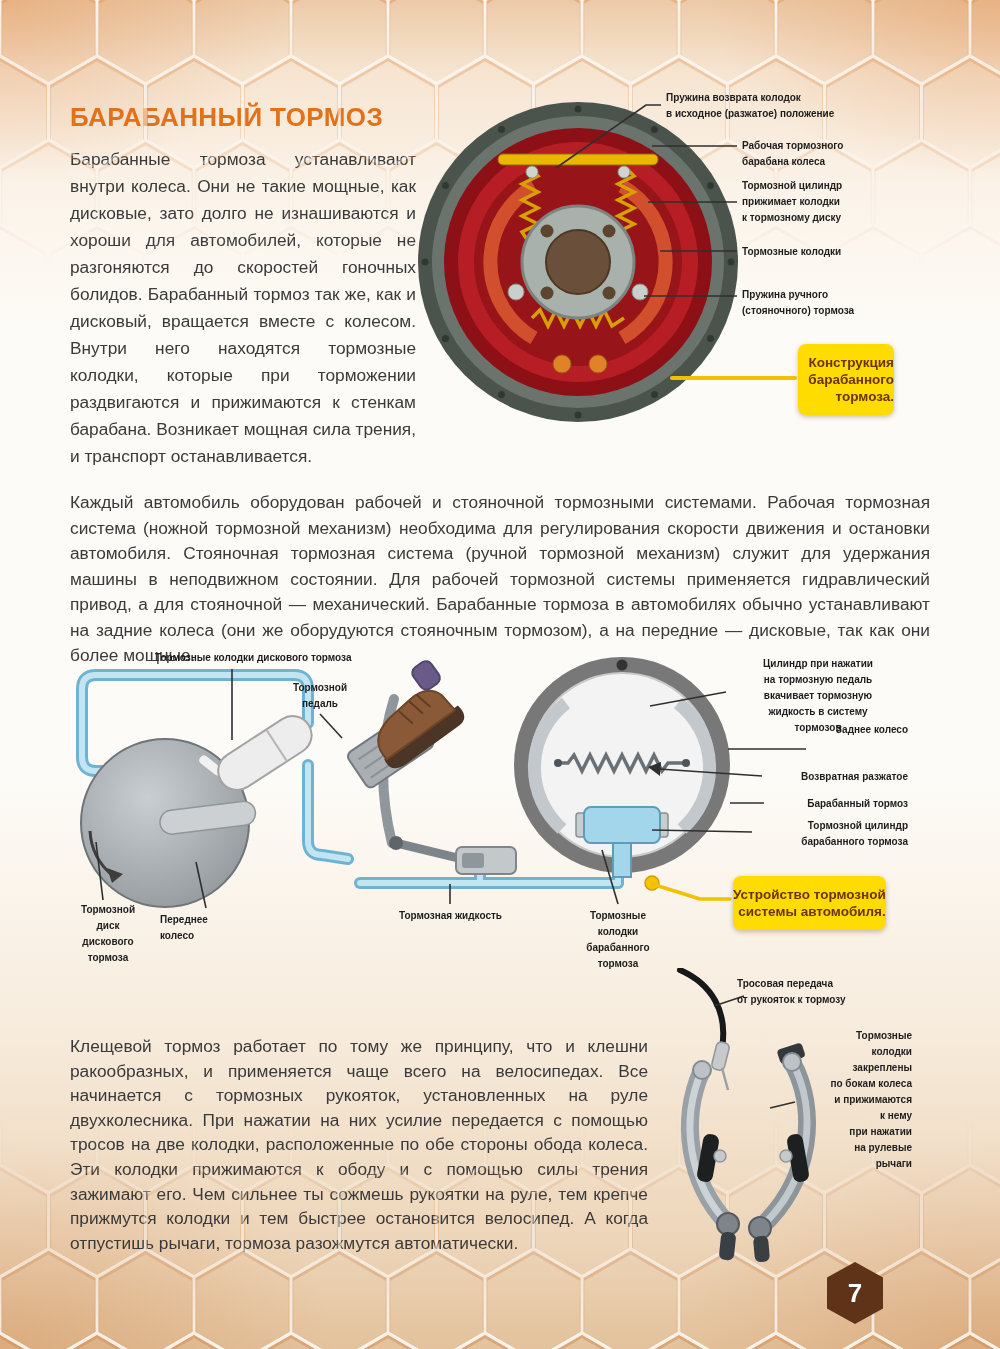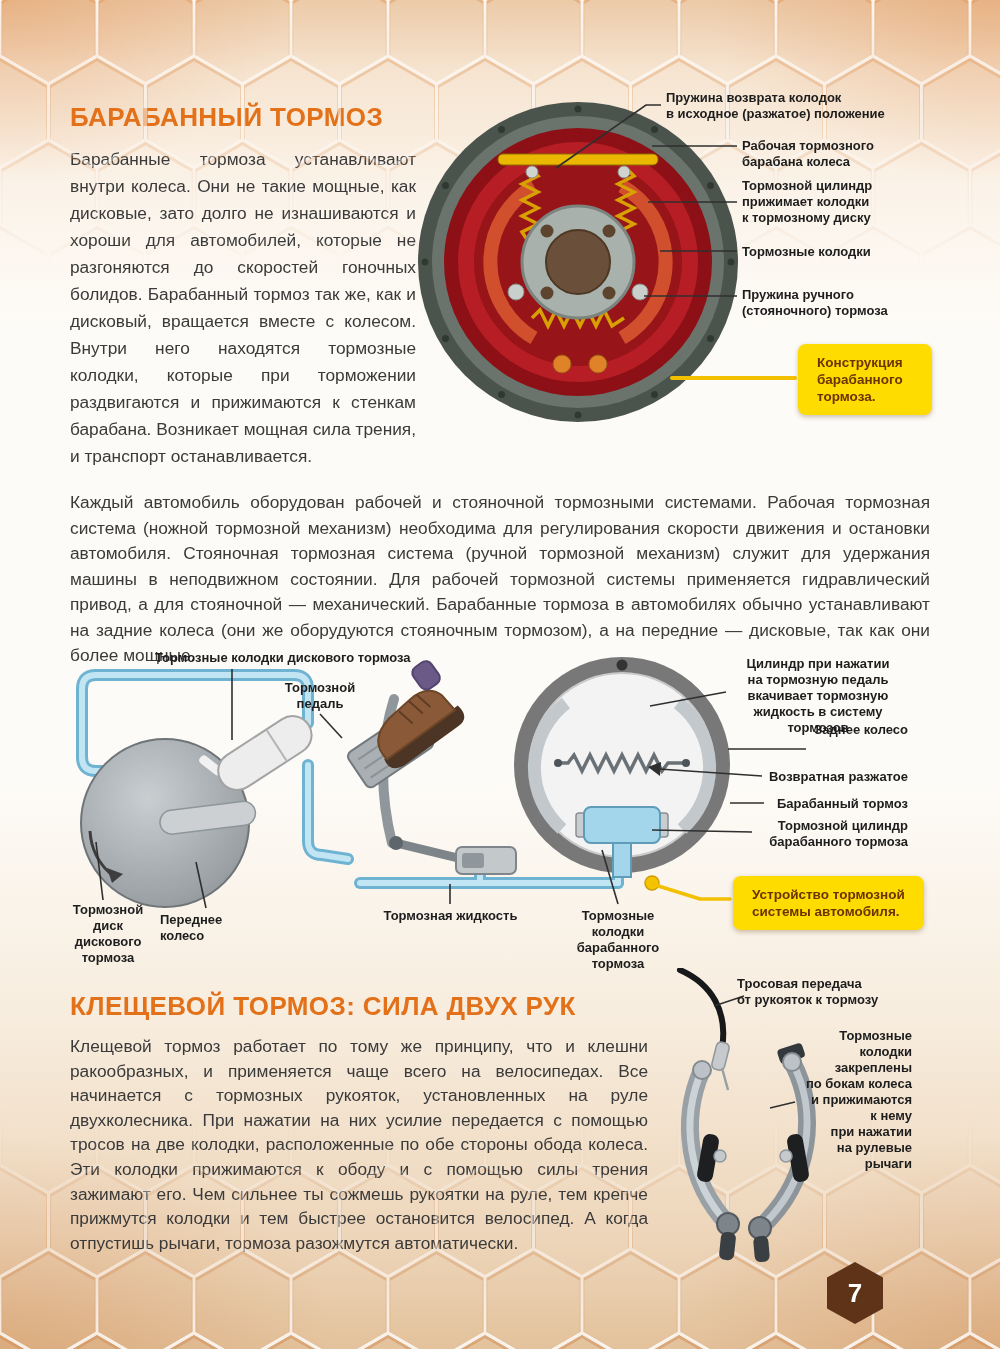--- a/index.html
+++ b/index.html
@@ -9,25 +9,26 @@
     background:
       radial-gradient(ellipse 420px 260px at 0% 0%, rgba(223,138,72,.38), rgba(223,138,72,0) 70%),
       radial-gradient(ellipse 420px 260px at 100% 0%, rgba(223,138,72,.38), rgba(223,138,72,0) 70%),
       radial-gradient(ellipse 480px 300px at 0% 100%, rgba(203,128,68,.35), rgba(203,128,68,0) 70%),
       radial-gradient(ellipse 480px 300px at 100% 100%, rgba(203,128,68,.35), rgba(203,128,68,0) 70%),
       linear-gradient(180deg,#eccaa8 0px,#f6e4d0 70px,#fbf3e9 190px,#fdfbf7 330px,#fdfbf7 58%,#f7ecdd 76%,#edd5b9 92%,#e3c29c 100%);
   }
   .abs{position:absolute;}
   .title{font-weight:700;font-size:26px;line-height:1.15;color:#e2711a;letter-spacing:.4px;}
   .body-text{font-size:17.3px;line-height:26.6px;color:#3a3a3a;text-align:justify;}
-  .lbl{font-weight:700;font-size:13px;line-height:16px;color:#1d1d1d;white-space:pre-line;z-index:6;}
+  .lbl{font-weight:700;font-size:10px;line-height:16px;color:#1d1d1d;white-space:pre-line;z-index:6;}
   .badge{
     background:#ffdc00;color:#6b3300;font-weight:700;font-size:13.5px;line-height:17px;
-    padding:10px 19px;border-radius:8px;white-space:pre-line;z-index:6;
+    padding:10px 0;border-radius:8px;white-space:pre-line;z-index:6;
     box-shadow:0 2px 5px rgba(90,50,0,.3);
+    text-align:right;
   }
   .hexband{pointer-events:none;z-index:1;}
   .illus{z-index:2;}
   .lines{pointer-events:none;z-index:5;}
   .pagenum{
     width:56px;height:62px;background:#5e3318;z-index:7;
     clip-path:polygon(50% 0,100% 25%,100% 75%,50% 100%,0 75%,0 25%);
     display:flex;align-items:center;justify-content:center;
     color:#ffffff;font-weight:700;font-size:26px;
   }
@@ -252,21 +253,20 @@
 дискового
 тормоза</div>
   <div class="abs lbl" style="left:160px;top:912px;width:95px;text-align:left">Переднее
 колесо</div>
   <div class="abs lbl" style="left:378px;top:908px;width:145px;text-align:center">Тормозная жидкость</div>
   <div class="abs lbl" style="left:562px;top:908px;width:112px;text-align:center">Тормозные
 колодки
 барабанного
 тормоза</div>
 
-  <div class="abs title" style="left:70px;top:992px">КЛЕЩЕВОЙ ТОРМОЗ: СИЛА ДВУХ РУК</div>
   <div class="abs body-text" style="left:70px;top:1034px;width:578px;line-height:24.6px">Клещевой тормоз работает по тому же принципу, что и клешни ракообразных, и применяется чаще всего на велосипедах. Все начинается с тормозных рукояток, установленных на руле двухколесника. При нажатии на них усилие передается с помощью тросов на две колодки, расположенные по обе стороны обода колеса. Эти колодки прижимаются к ободу и с помощью силы трения зажимают его. Чем сильнее ты сожмешь рукоятки на руле, тем крепче прижмутся колодки и тем быстрее остановится велосипед. А когда отпустишь рычаги, тормоза разожмутся автоматически.</div>
 
   <svg class="abs illus" style="left:640px;top:968px" width="230" height="300" viewBox="0 0 230 300">
     <path d="M40,2 C72,16 88,44 82,80" stroke="#17181a" stroke-width="6" fill="none" stroke-linecap="round"></path>
     <rect x="74" y="74" width="13" height="28" rx="5" fill="#c6cacd" stroke="#8f969b" stroke-width="1.5" transform="rotate(14 80 88)"></rect>
     <line x1="82" y1="100" x2="88" y2="122" stroke="#9aa0a3" stroke-width="2.5"></line>
     <path d="M62,102 C40,152 48,214 88,256" stroke="#99a1a7" stroke-width="18" fill="none" stroke-linecap="round"></path>
     <path d="M62,102 C40,152 48,214 88,256" stroke="#ccd3d7" stroke-width="7" fill="none" stroke-linecap="round"></path>
     <path d="M152,94 C178,142 172,212 120,260" stroke="#8d959b" stroke-width="18" fill="none" stroke-linecap="round"></path>
     <path d="M152,94 C178,142 172,212 120,260" stroke="#c2c9ce" stroke-width="7" fill="none" stroke-linecap="round"></path>

